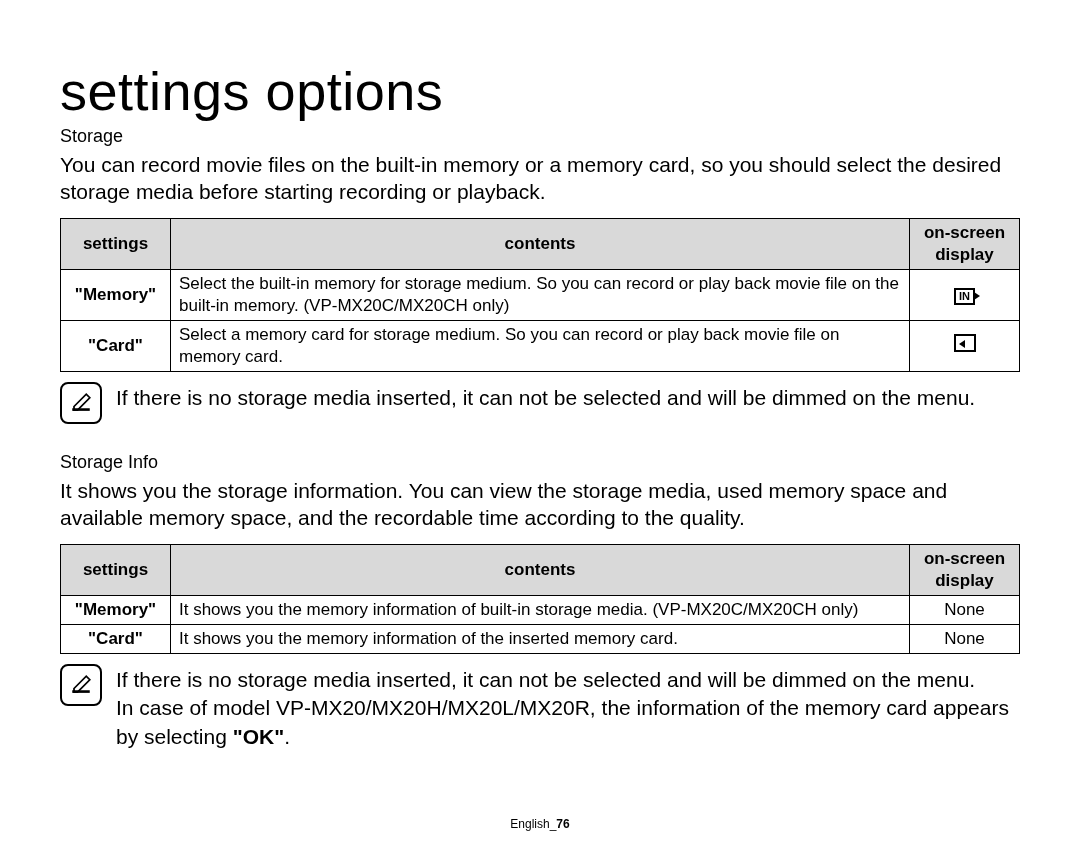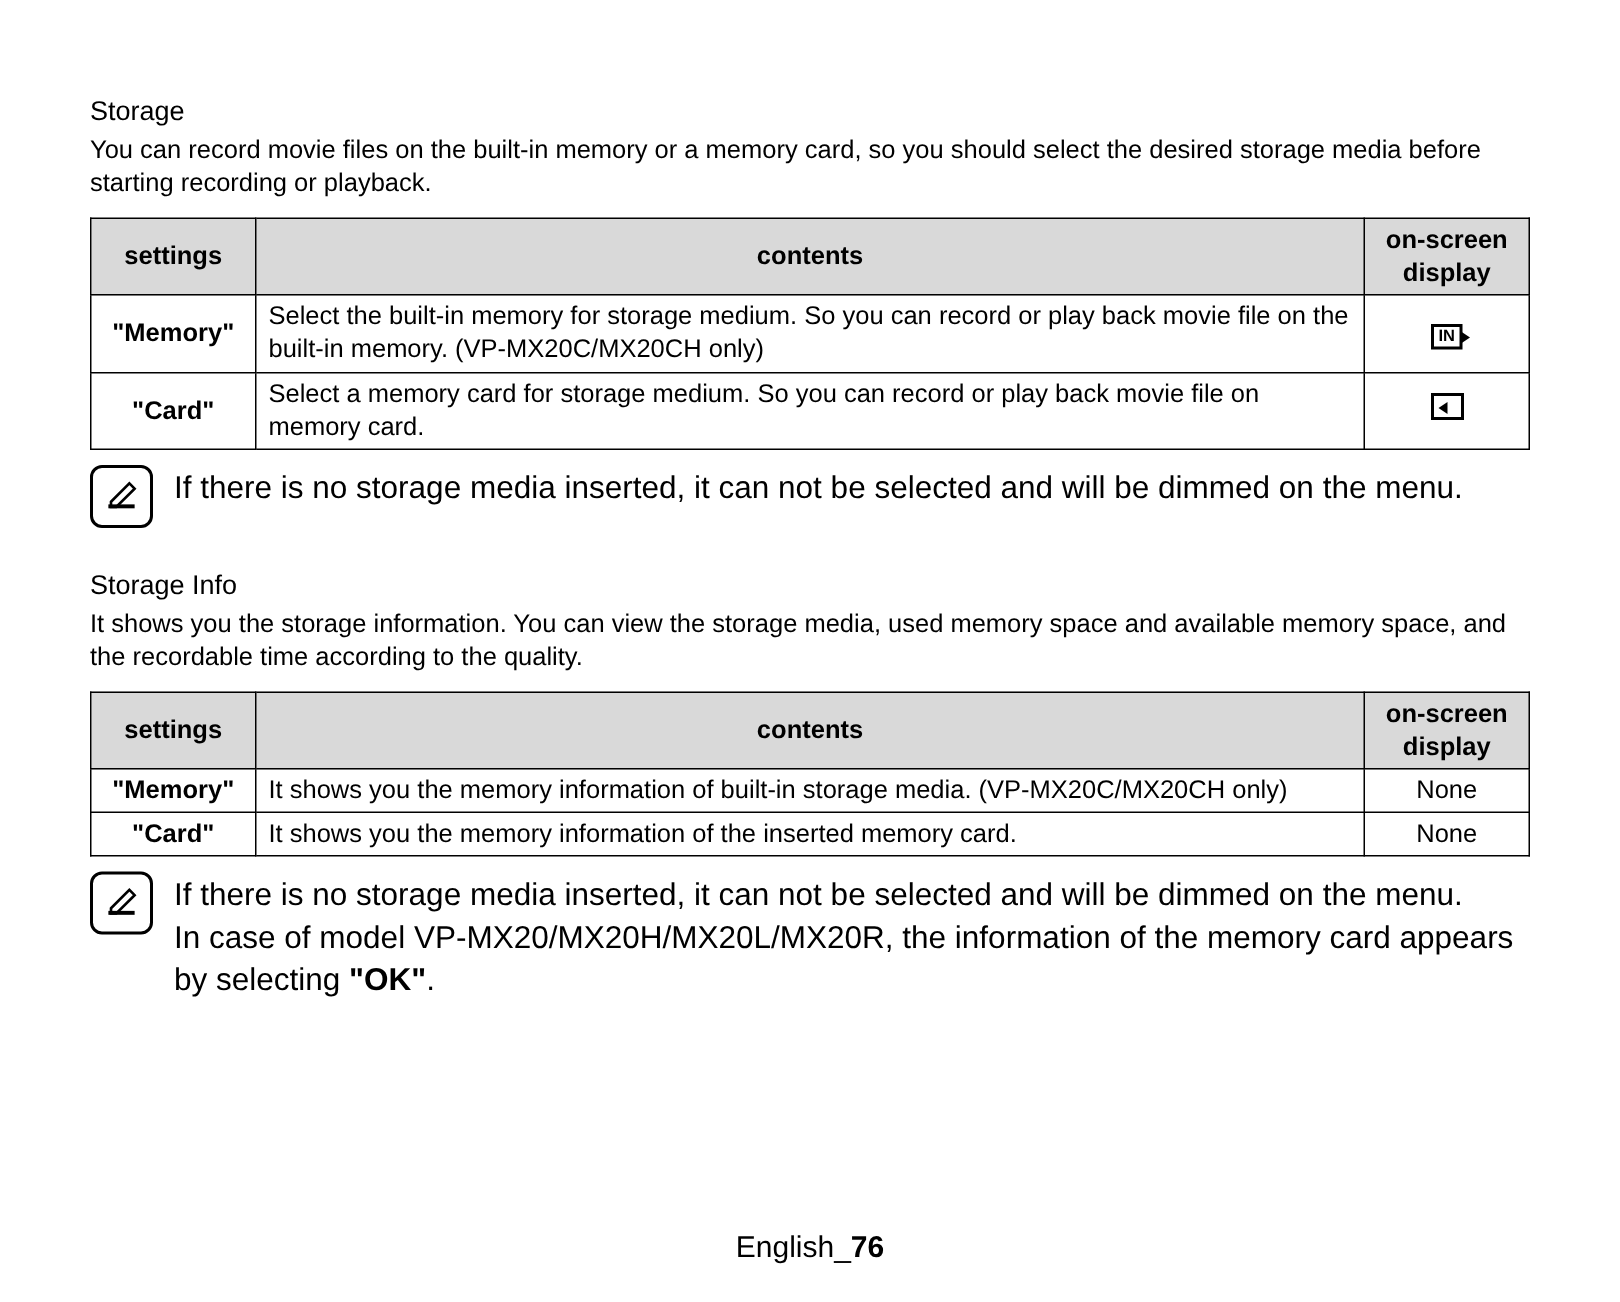--- a/index.html
+++ b/index.html
@@ -29,21 +29,21 @@
     padding-bottom: 4px;
     margin: 0 0 14px 0;
     letter-spacing: 0.5px;
   }
   .subheading {
     font-size: 18px;
     font-weight: normal;
     margin: 4px 0 4px 0;
   }
   .body-text {
-    font-size: 17px;
+    font-size: 21px;
     line-height: 1.3;
     margin: 0 0 12px 0;
   }
   table {
     width: 100%;
     border-collapse: collapse;
     margin-bottom: 10px;
     padding-left: 36px;
   }
   th, td {
@@ -130,32 +130,33 @@
     position: absolute;
     left: 3px;
     top: 4px;
     width: 0; height: 0;
     border-top: 4px solid transparent;
     border-bottom: 4px solid transparent;
     border-right: 6px solid #000;
   }
   .footer {
     position: absolute;
-    bottom: 24px;
+    bottom: 37px;
     width: 100%;
     text-align: center;
-    font-size: 20px;
+    font-size: 12px;
   }
   .footer .pg { font-weight: bold; }
 </style>
 </head>
 <body>
 
 <div class="page">
 
+  <h1 class="title">settings options</h1>
 
 
   <div class="subheading">Storage</div>
   <p class="body-text">You can record movie files on the built-in memory or a memory card, so you should select the desired storage media before starting recording or playback.</p>
 
   <table>
     <thead>
       <tr>
         <th style="width:110px">settings</th>
         <th>contents</th>

